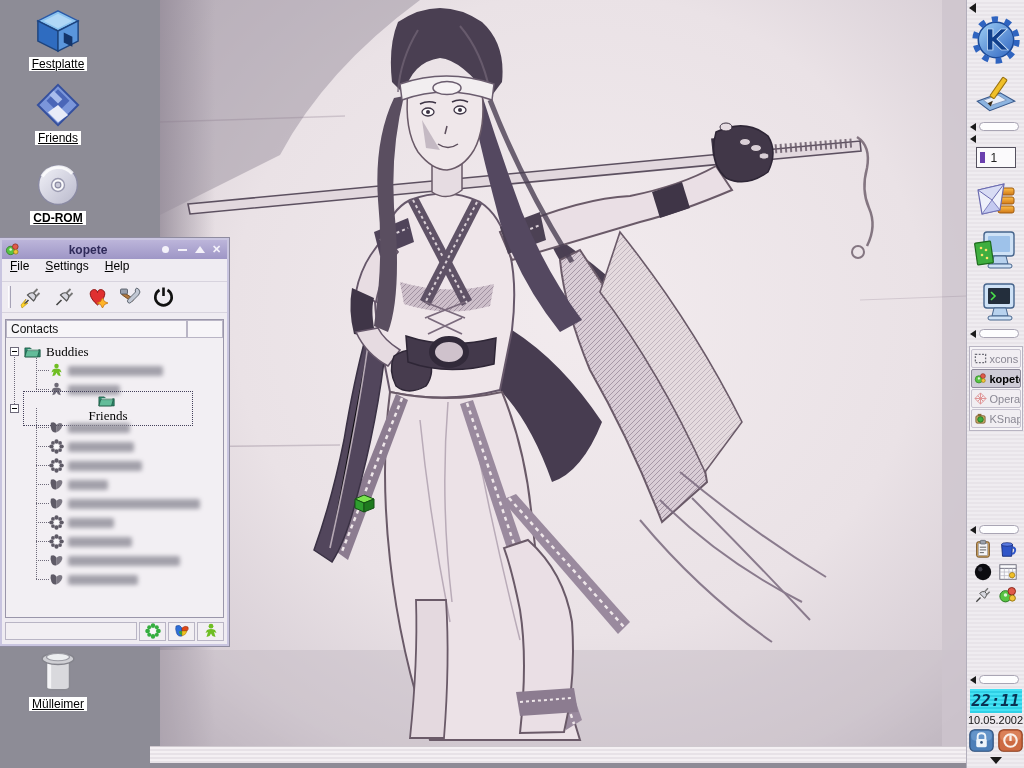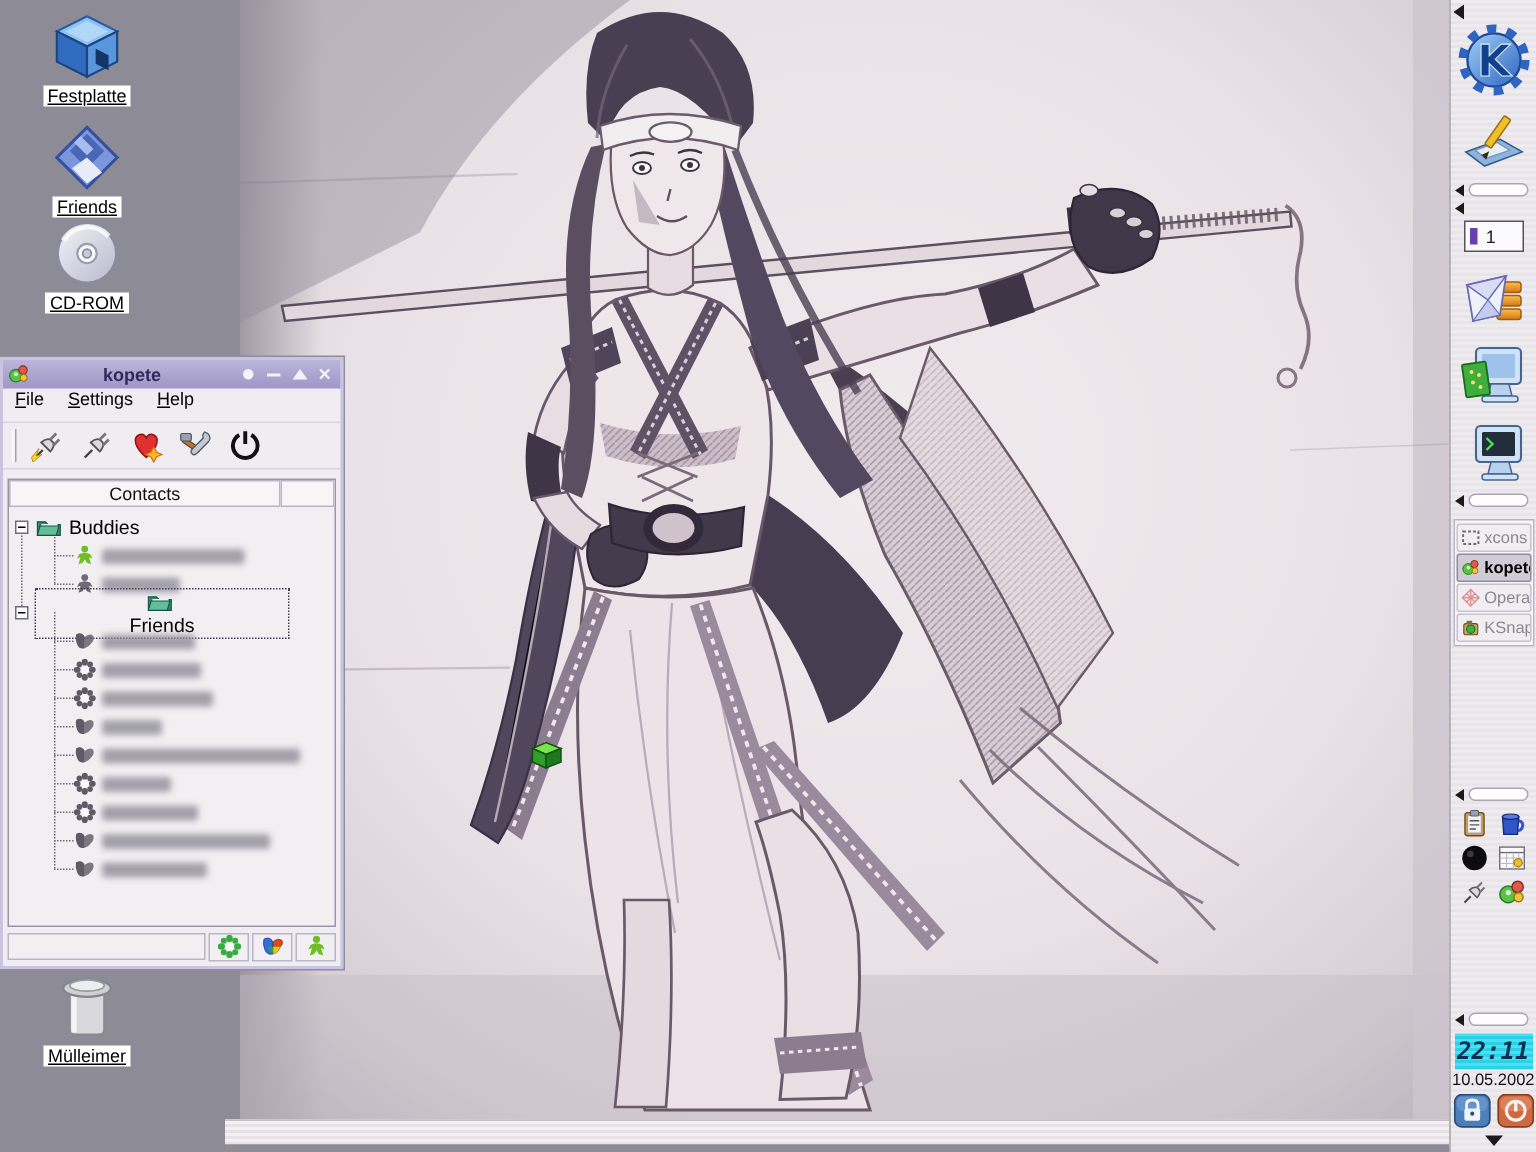--- a/index.html
+++ b/index.html
@@ -12,21 +12,21 @@
     background:repeating-linear-gradient(180deg,#f4f0f3 0 2px,#e7e2e7 2px 4px);
     border-top:1px solid #cfc9cf; border-bottom:5px solid #8e8b96; }
 
   
   .dicon { position:absolute; width:104px; text-align:center; left:6px; }
   .dicon svg { width:46px; height:46px; display:block; margin:0 auto; }
   .dicon .lbl { display:inline-block; margin-top:3px; background:#ffffff; color:#000;
     font-size:12px; line-height:14px; padding:0 3px; text-decoration:underline; }
   #di-festplatte { top:8px; }
   #di-diskette  { top:82px; }
-  #di-cdrom     { top:146px; }
+  #di-cdrom     { top:162px;font-weight:bold; }
   #di-trash     { top:648px; }
   .pkg { position:absolute; left:351px; top:492px; width:26px; height:22px; }
 
   
   .window { position:absolute; left:0px; top:238px; width:229px; height:408px;
     background:#efecf2; border:2px solid #c9c5e0; outline:1px solid #8f8ca0; }
   .titlebar { height:19px; background:linear-gradient(#bcb5da,#9e96c6);
     display:flex; align-items:center; padding:0 3px; }
   .titlebar .wicon { width:15px; height:15px; }
   .title { flex:1; text-align:center; color:#2f2a5a; font-weight:bold; font-size:12px; }
@@ -41,26 +41,26 @@
   .menu-item .k { text-decoration:underline; }
 
   .toolbar { height:31px; display:flex; align-items:center; padding:0 4px; border-bottom:1px solid #d7d3de; }
   .tb-handle { width:3px; height:22px; border-left:1px solid #fcfbfd; border-right:1px solid #a6a2b6; margin:0 8px 0 2px; }
   .toolbar svg { width:25px; height:24px; margin-right:8px; }
 
   .listwrap { position:absolute; top:79px; bottom:26px; left:3px; right:3px;
     border:1px solid #9a96aa; background:#f2eff3; }
   .cols { display:flex; height:18px; }
   .col { background:#f7f5f8; border:1px solid #b9b5c5; font-size:12px; padding:0 4px; line-height:16px; color:#111; }
-  .col.main { flex:1;text-align:center; }
+  .col.main { flex:1; }
   .col.side { width:36px; }
   .tree { position:relative; height:calc(100% - 18px); overflow:hidden;
     font-size:13px; color:#000; }
   .vline { position:absolute; width:0; border-left:1px dotted #6e6a7a; }
-  .trow { position:absolute; left:0; height:19px; display:flex; align-items:center; }
+  .trow { position:absolute; left:0; height:19px; display:flex; align-items:center;font-family:Liberation Serif, serif; }
   .trow .exp { width:9px; height:9px; background:#fff; border:1px solid #6e6a7a; position:relative; margin-left:4px; margin-right:5px; }
   .trow .exp::after { content:""; position:absolute; left:1px; right:1px; top:3px; height:1px; background:#000; }
   .trow .stub { width:13px; border-top:1px dotted #6e6a7a; margin-left:30px; }
   .trow svg.fold { width:18px; height:15px; margin-right:2px; }
   .trow svg.pic { width:15px; height:15px; margin-right:4px; }
   .gname { padding:0 2px; }
   .focusbox { display:flex; align-items:center; outline:1px dotted #44405a; padding:1px 2px; width:168px;flex-direction:column; }
   .blur { height:10px; background:#8f8d98; border-radius:2px; filter:blur(2px); opacity:.8; }
   .w95{width:95px}.w52{width:52px}.w62{width:62px}.w66{width:66px}.w74{width:74px}
   .w40{width:40px}.w132{width:132px}.w46{width:46px}.w64{width:64px}.w112{width:112px}.w70{width:70px}

